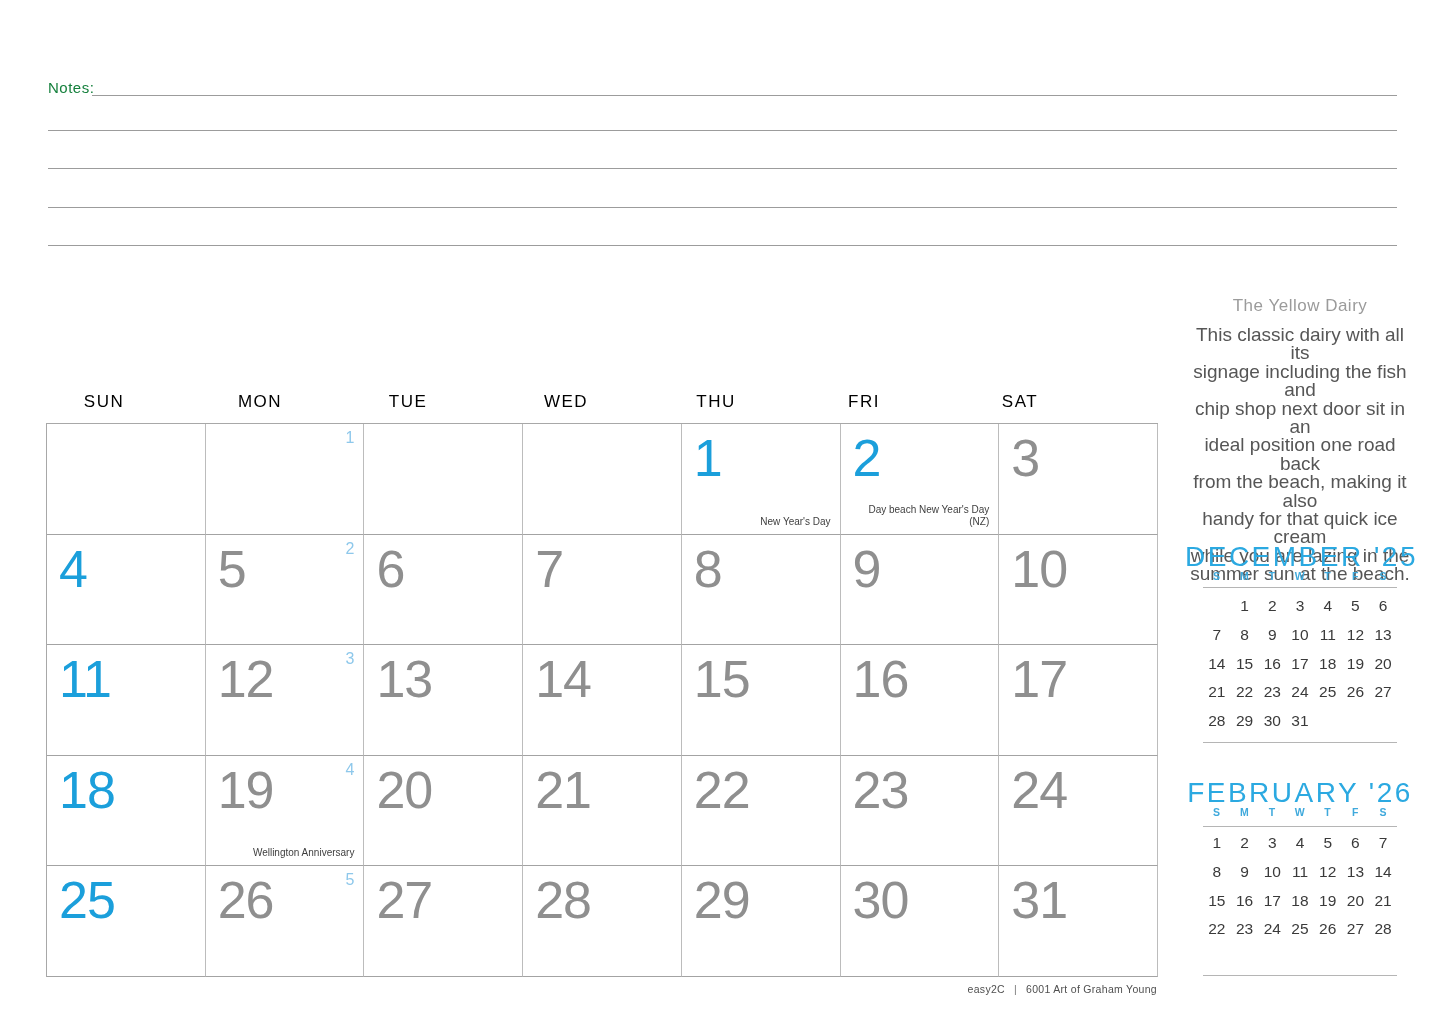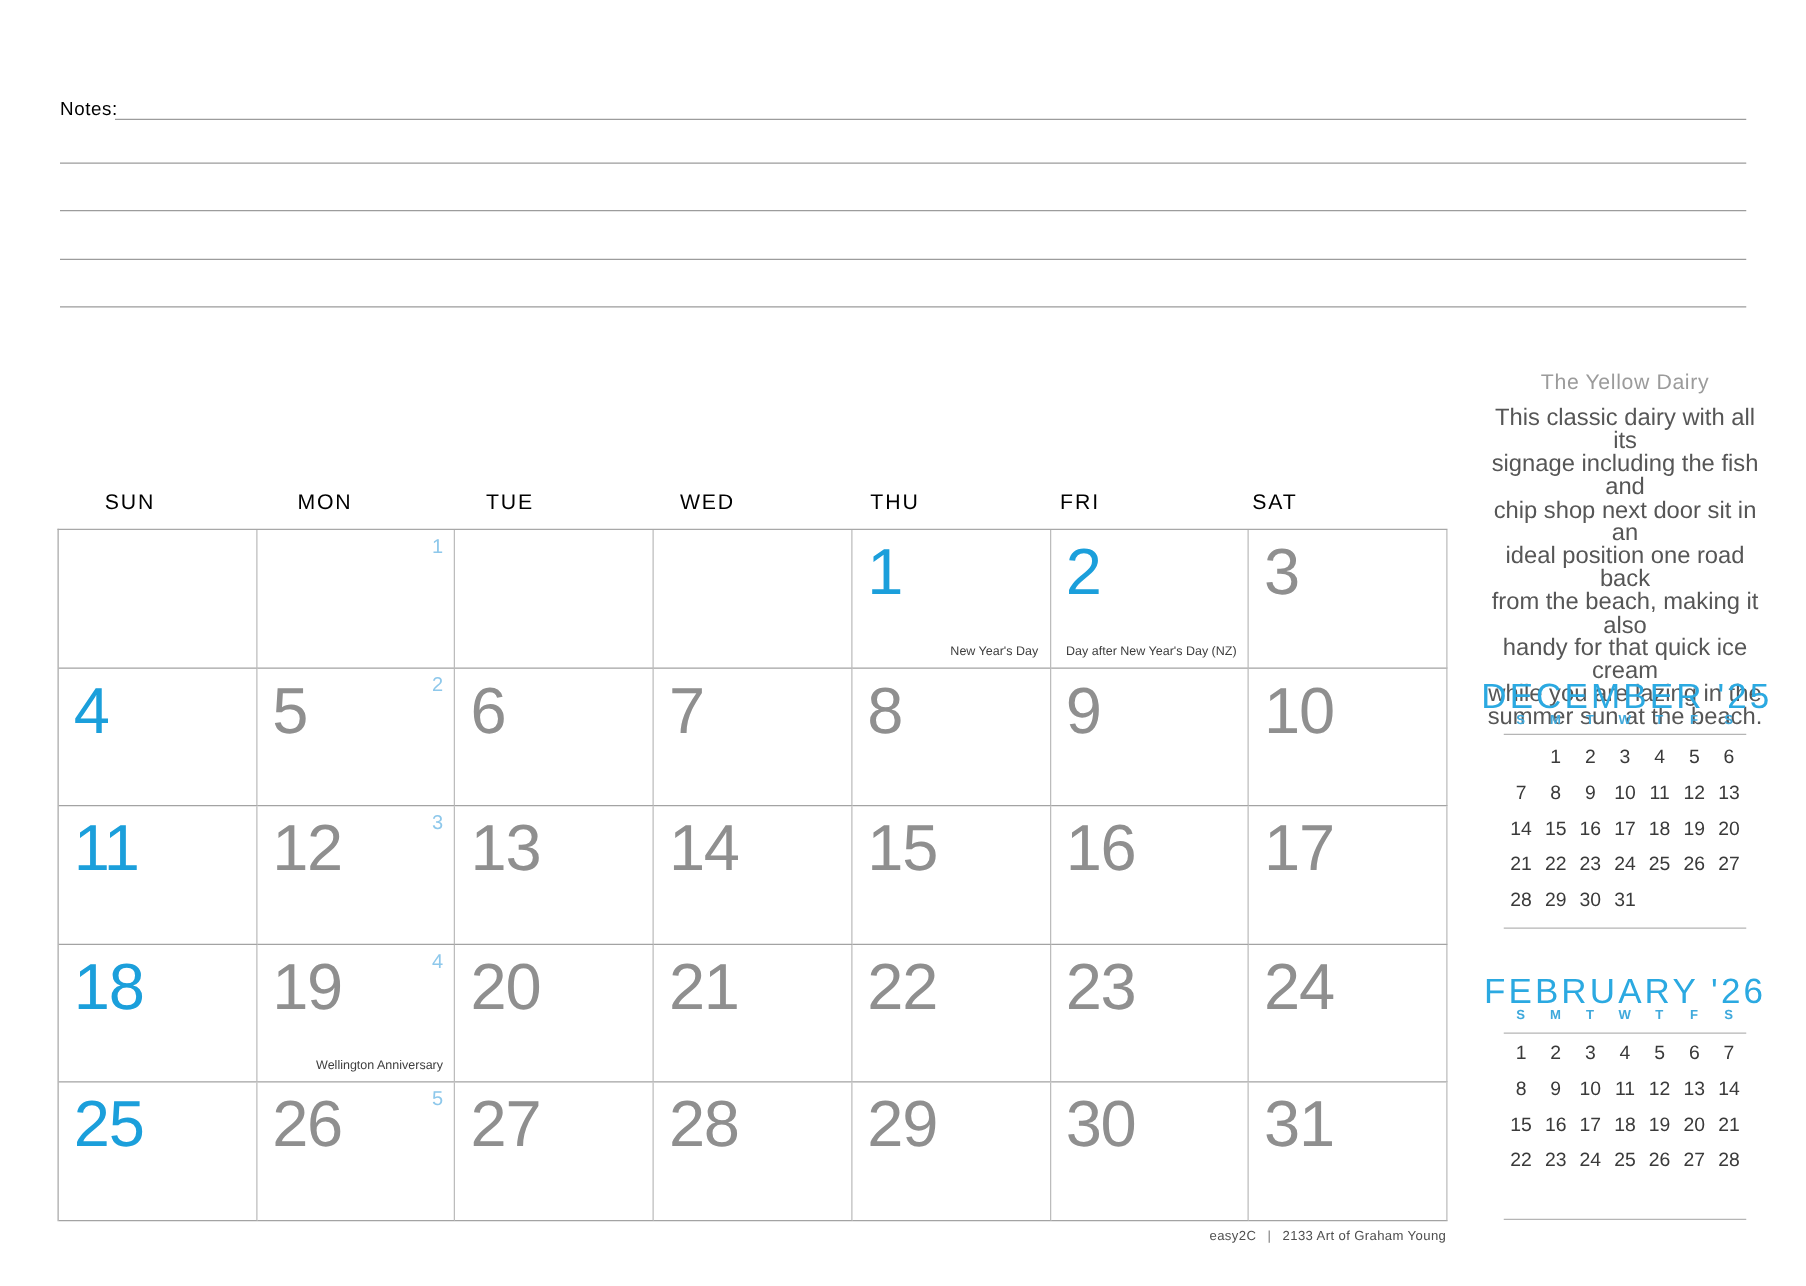--- a/index.html
+++ b/index.html
@@ -2,21 +2,21 @@
 <html><head>
 <meta charset="utf-8">
 <style>
   html,body{margin:0;padding:0;background:#fff;}
   .page{
     position:relative;width:1445px;height:1029px;background:#ffffff;
     font-family:"Liberation Sans",sans-serif;overflow:hidden;
   }
   
   .notes-label{
-    position:absolute;left:48px;top:79px;font-size:15px;color:#000000;letter-spacing:.5px;
+    position:absolute;left:48px;top:79px;font-size:15px;color:#15803d;letter-spacing:.5px;
   }
   .note-line{position:absolute;height:0;border-top:1px solid #9c9c9c;}
   
   .month-title{
     position:absolute;top:273px;left:46px;width:1111px;margin:0;
     text-align:center;font-size:84px;font-weight:400;letter-spacing:12px;
     color:#1fa3de;line-height:84px;white-space:nowrap;
   }
   
   .weekday-header{
@@ -111,21 +111,21 @@
       <div class="day-cell"></div>
       <div class="day-cell">
         <span class="day-num accent">1</span>
         <div class="holidays">
           <div>New Year's Day</div>
         </div>
       </div>
       <div class="day-cell">
         <span class="day-num accent">2</span>
         <div class="holidays">
-          <div>Day after New Year's Day (NZ)</div>
+          <div>Day beach New Year's Day (NZ)</div>
         </div>
       </div>
       <div class="day-cell">
         <span class="day-num">3</span>
       </div>
       <div class="day-cell">
         <span class="day-num accent">4</span>
       </div>
       <div class="day-cell">
         <span class="day-num">5</span>
@@ -311,16 +311,16 @@
       <span>23</span>
       <span>24</span>
       <span>25</span>
       <span>26</span>
       <span>27</span>
       <span>28</span>
     </div>
   <div class="mini-rule" style="top:975px;"></div>
 
   <div class="footer">
-    <span>easy2C</span><span class="sep">|</span><span>2133 Art of Graham Young</span>
+    <span>easy2C</span><span class="sep">|</span><span>6001 Art of Graham Young</span>
   </div>
 
 </div>
 
 </body></html>

